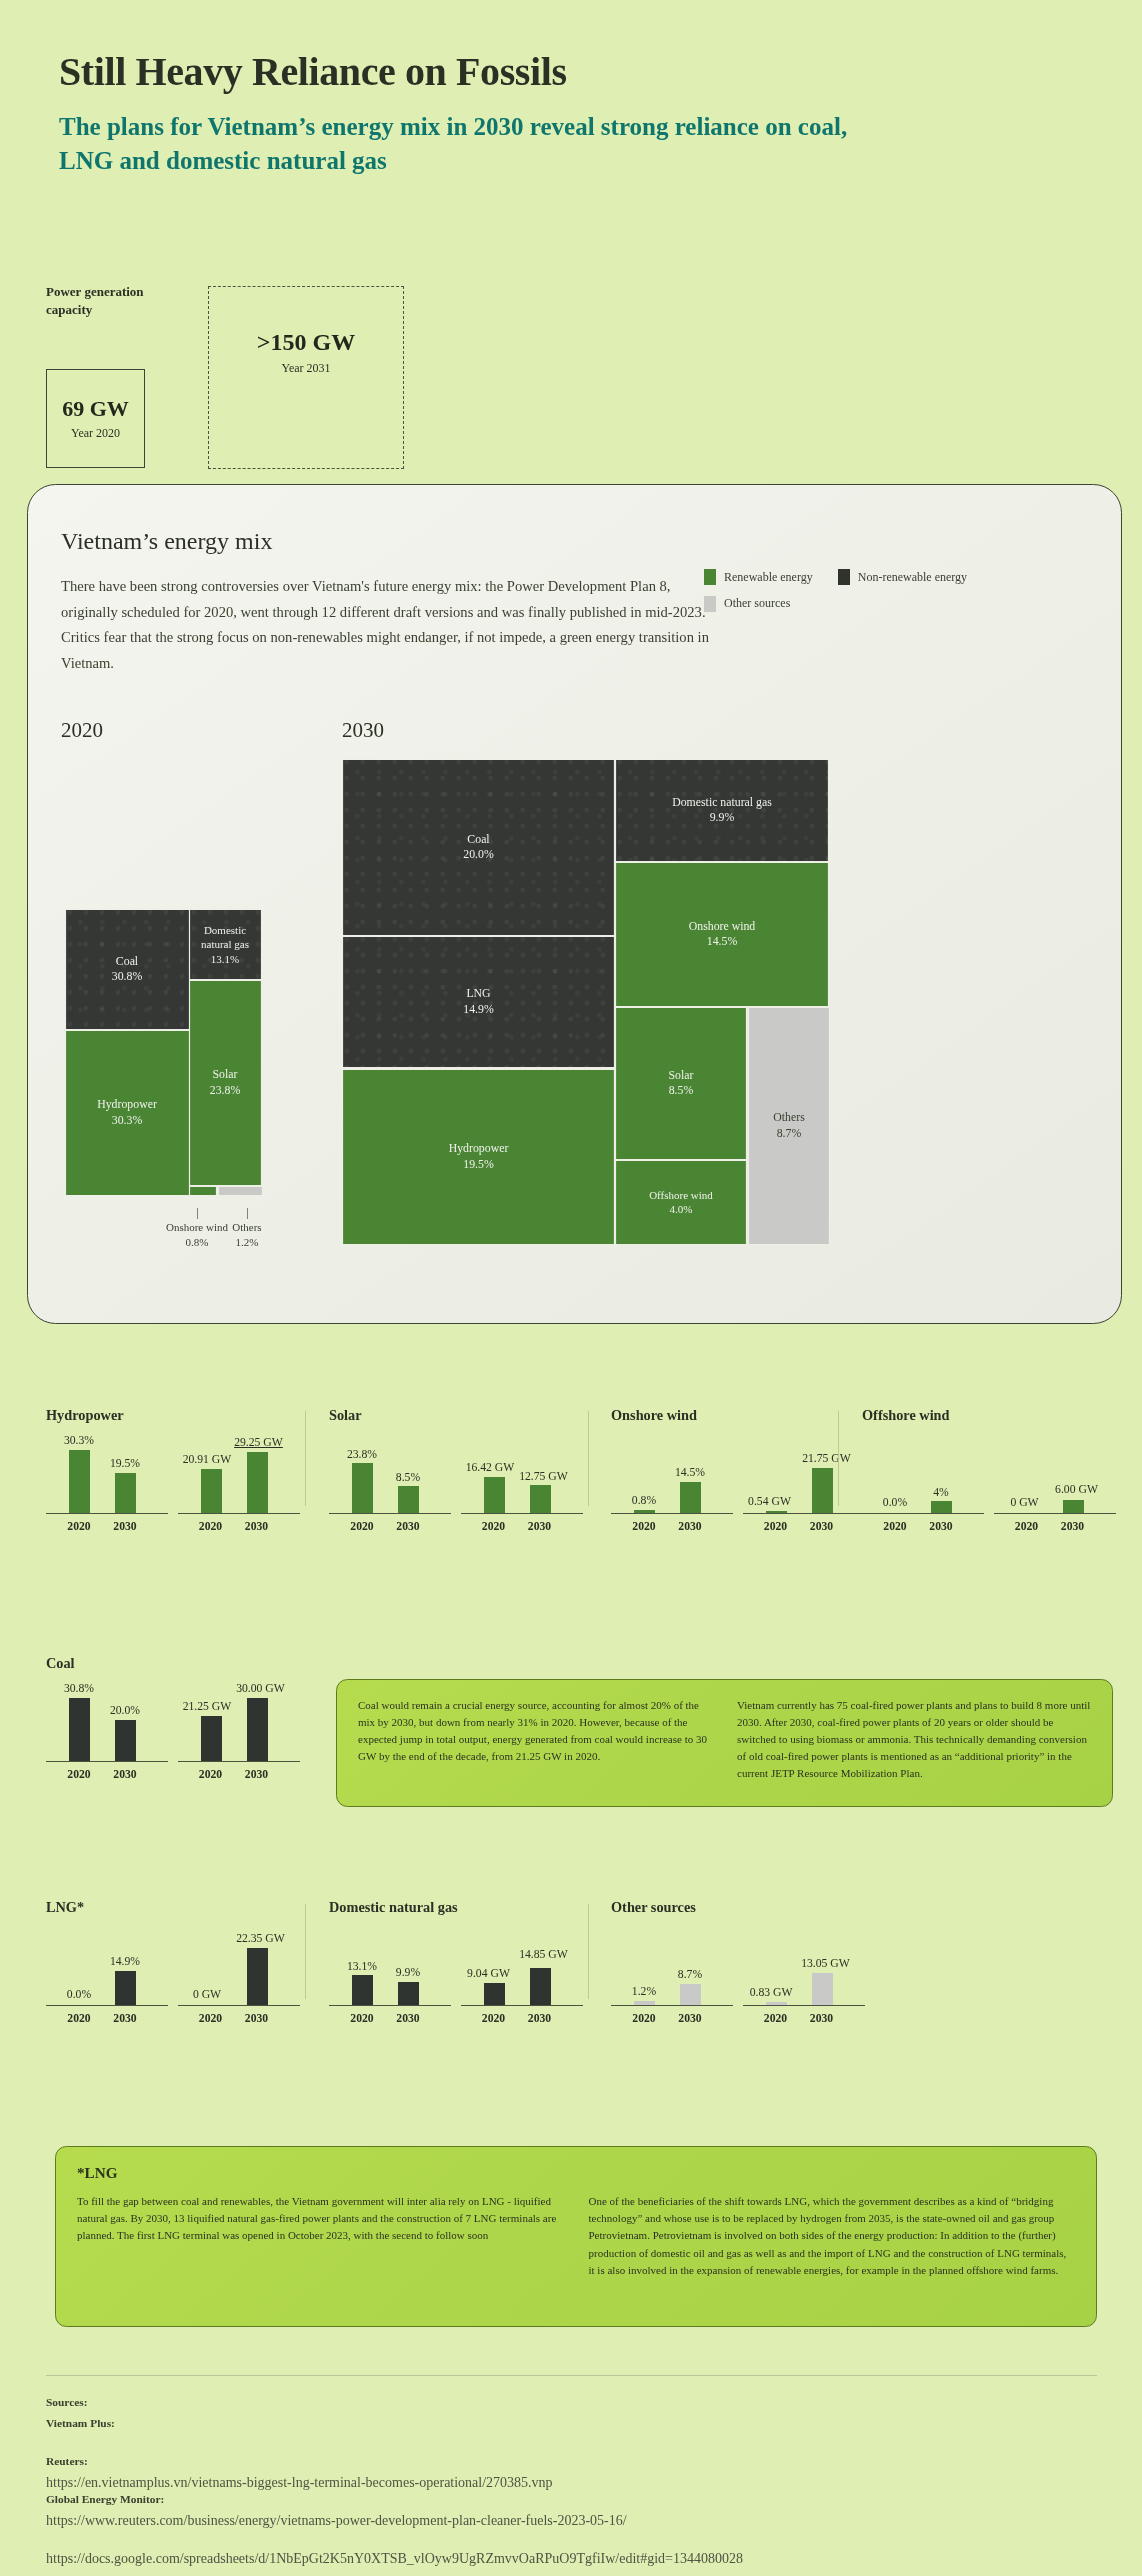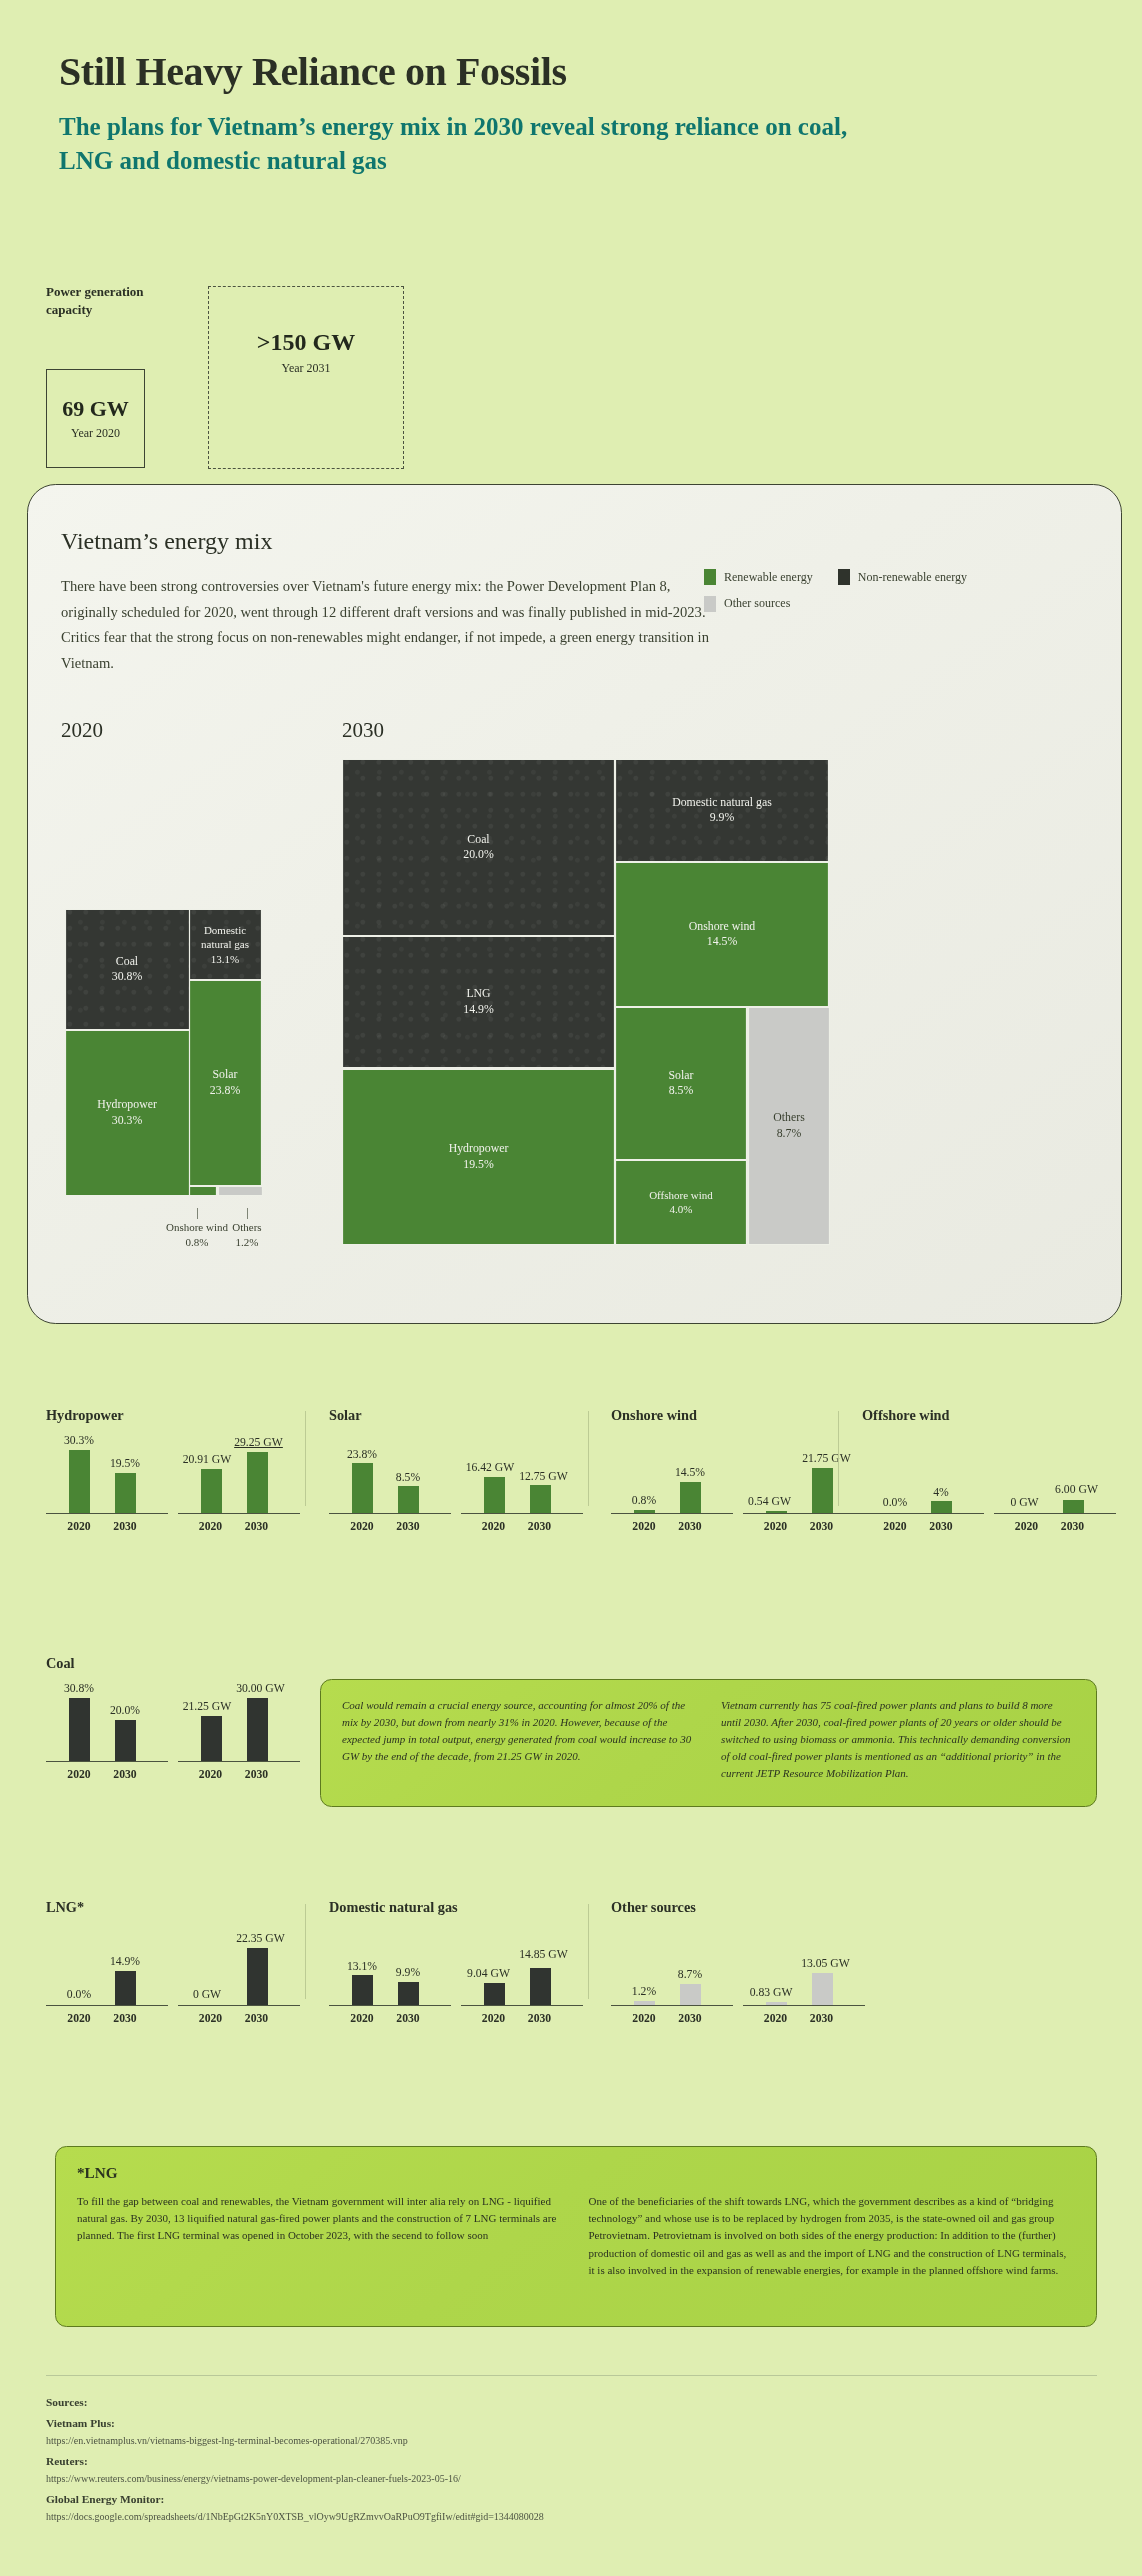--- a/index.html
+++ b/index.html
@@ -119,21 +119,21 @@
   }
   .note-h { font-size:15.2px; font-weight:bold; color:#2b3320; margin-bottom:11.4px; }
   .note-cols { display:flex; gap:25px; }
   .note-col { flex:1; font-size:11px; line-height:1.55; color:#2b3320; }
 
   
   .rule { position:absolute; left:46px; width:1051px; height:1px; background:#b9c89a; }
   .src { position:absolute; left:46px; font-size:11.4px; color:#394030; }
   .src-h { font-weight:bold; }
   .src-n { font-weight:bold; }
-  .src-u { font-size:10px; color:#4d5443; word-break:break-all; }
+  .src-u { font-size:14px; color:#4d5443; word-break:break-all;margin-top:40px; }
 </style>
 </head>
 <body>
 
 <div class="page">
 
   <div class="h-title">Still Heavy Reliance on Fossils</div>
   <div class="h-sub">The plans for Vietnam’s energy mix in 2030 reveal strong reliance on coal, LNG and domestic natural gas</div>
 
   <div class="cap-label">Power generation capacity</div>
@@ -338,21 +338,21 @@
         <div class="bar k" style="left:23px; height:45px;"></div>
         <div class="bar k" style="left:69px; height:63px;"></div>
         <div class="vlabel" style="left:29.5px; bottom:70px;">21.25 GW</div>
         <div class="vlabel" style="left:83px; bottom:88px;">30.00 GW</div>
         <div class="xlabel" style="left:33px;">2020</div>
         <div class="xlabel" style="left:79px;">2030</div>
       </div>
     </div>
   </div>
 
-  <div class="note" style="left:320px; top:1679px; width:777px; height:128px;font-style:italic;">
+  <div class="note" style="left:336px; top:1679px; width:777px; height:128px;">
     <div class="note-cols">
       <div class="note-col">Coal would remain a crucial energy source, accounting for almost 20% of the mix by 2030, but down from nearly 31% in 2020. However, because of the expected jump in total output, energy generated from coal would increase to 30 GW by the end of the decade, from 21.25 GW in 2020.</div>
       <div class="note-col">Vietnam currently has 75 coal-fired power plants and plans to build 8 more until 2030. After 2030, coal-fired power plants of 20 years or older should be switched to using biomass or ammonia. This technically demanding conversion of old coal-fired power plants is mentioned as an “additional priority” in the current JETP Resource Mobilization Plan.</div>
     </div>
   </div>
 
   <div class="panel" style="left:46px; top:1899px;">
     <div class="panel-title">LNG*</div>
     <div class="charts">
       <div class="minichart">

